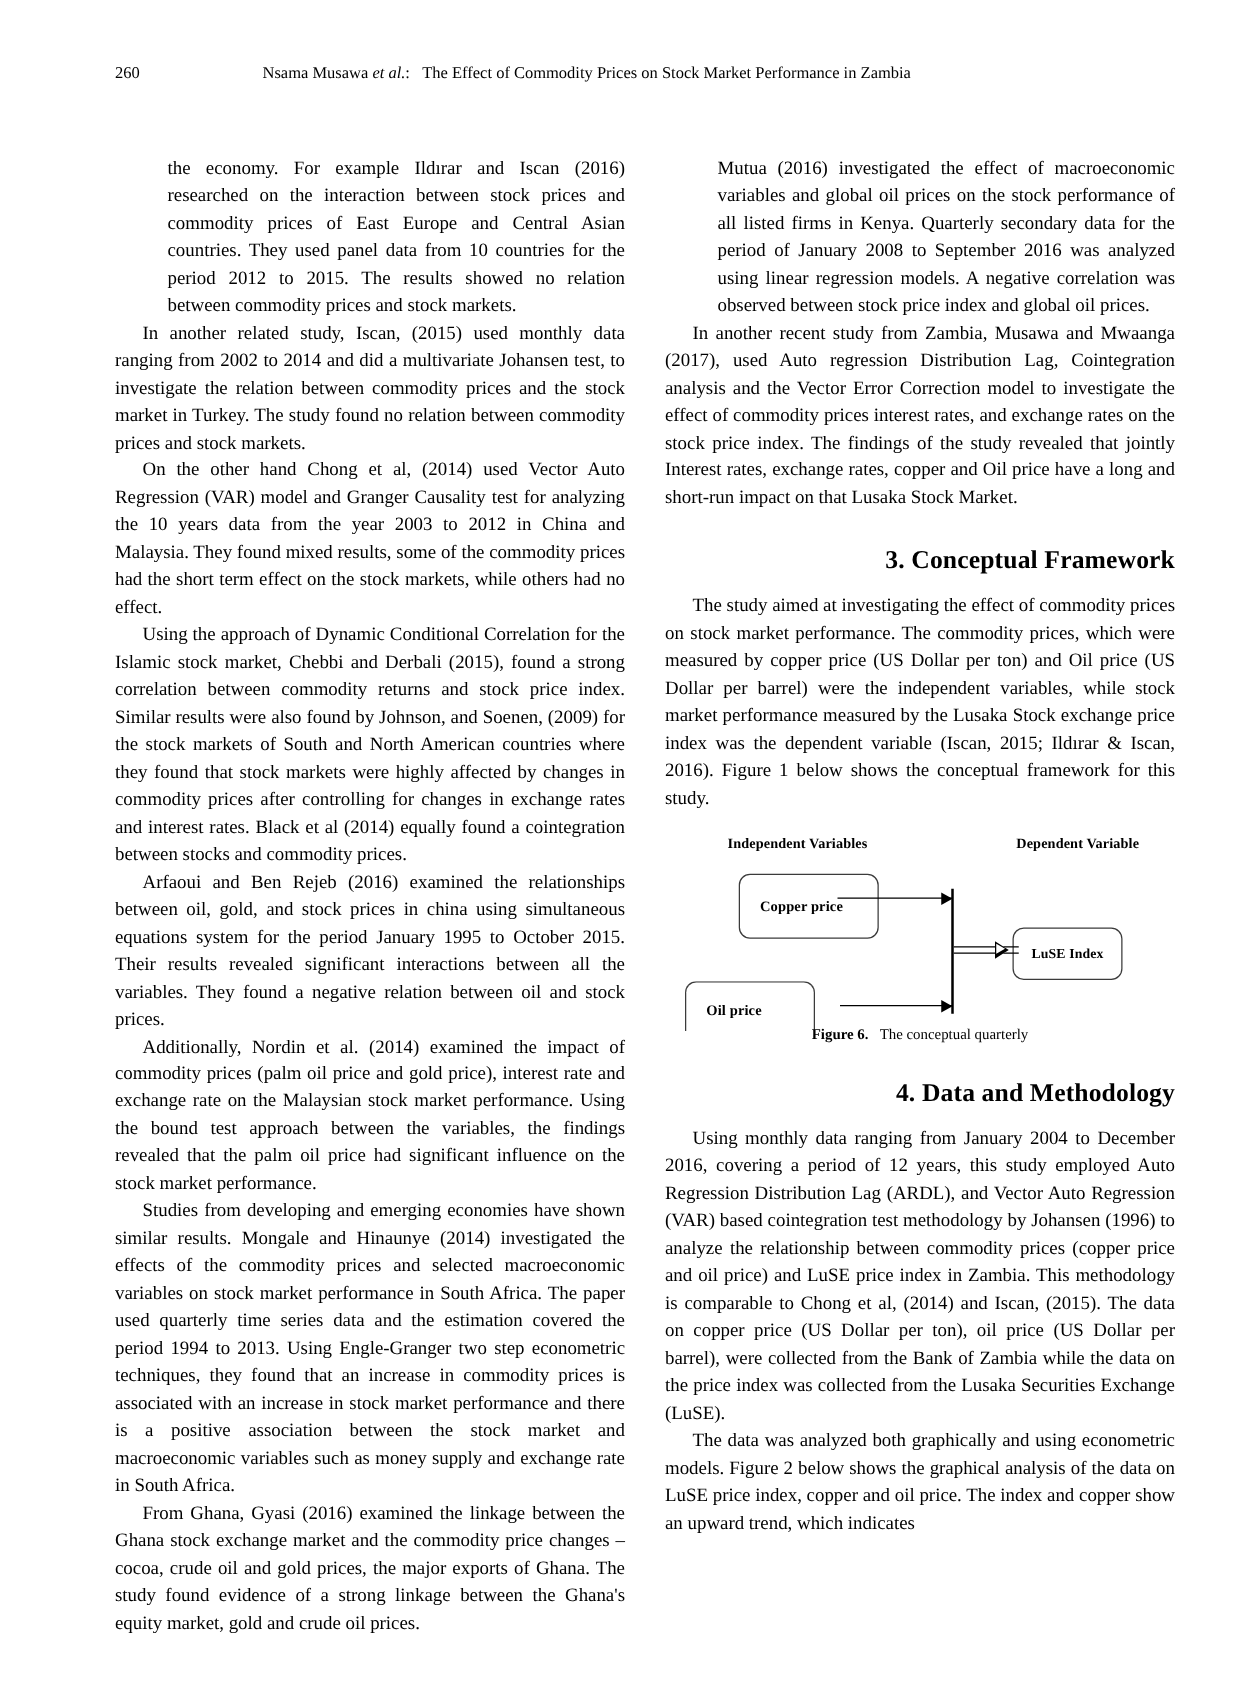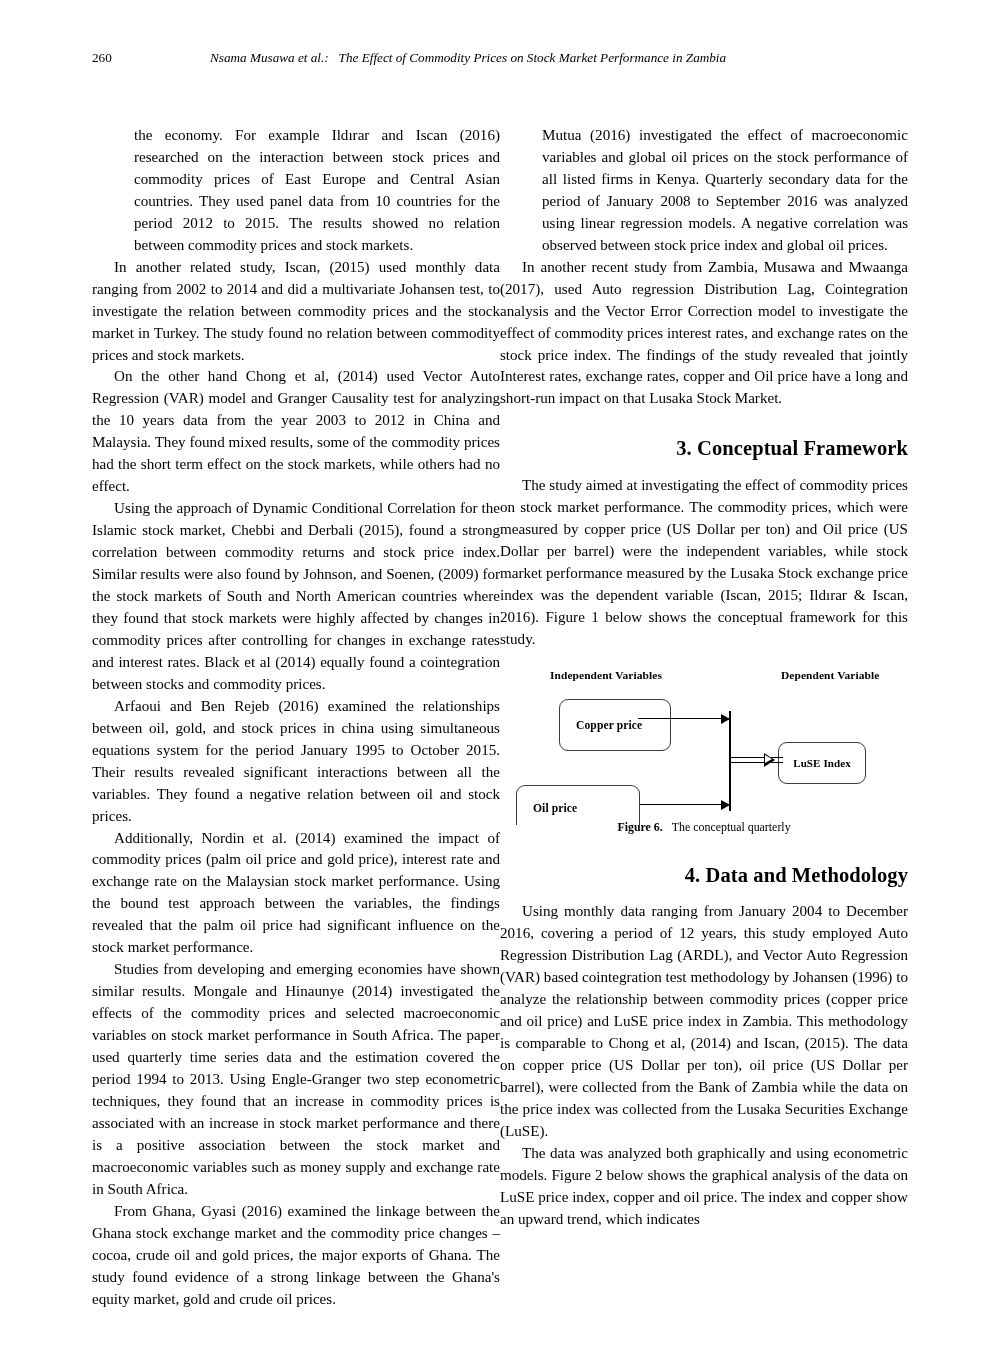--- a/index.html
+++ b/index.html
@@ -27,39 +27,38 @@
     font-size: 13.2px;
     line-height: 1.2;
     white-space: nowrap;
   }
   .running-head .folio {
     display: inline-block;
     width: 118px;
   }
   .running-head .rh-text {
     display: inline;
-    font-style: italic;
   }
   .running-head .rh-italic {
     font-style: italic;
   }
   .columns {
     position: absolute;
     top: 125px;
     left: 92px;
     width: 818px;
     height: 1180px;
   }
   .col {
     position: absolute;
     top: 0;
     width: 408px;
   }
   .col-left  { left: 0; }
-  .col-right { left: 408px; }
+  .col-right { left: 440px; }
 
   p.body {
     margin: 0;
     font-size: 15.1px;
     line-height: 1.455;
     text-align: justify;
     text-indent: 22px;
     -webkit-hyphens: none;
     hyphens: none;
   }
@@ -112,21 +111,21 @@
   .node.copper {
     left: 26px;
     top: 32px;
     width: 112px;
     height: 52px;
     margin-left: 33px;
   }
   .node.oil {
     left: 16px;
     top: 118px;
-    width: 124px;
+    width: 104px;
     height: 40px;
     border-bottom: none;
     border-bottom-left-radius: 0;
     border-bottom-right-radius: 0;
   }
   .node.oil span { top: 16px; transform: none; }
   .node.luse {
     left: 278px;
     top: 75px;
     width: 88px;

